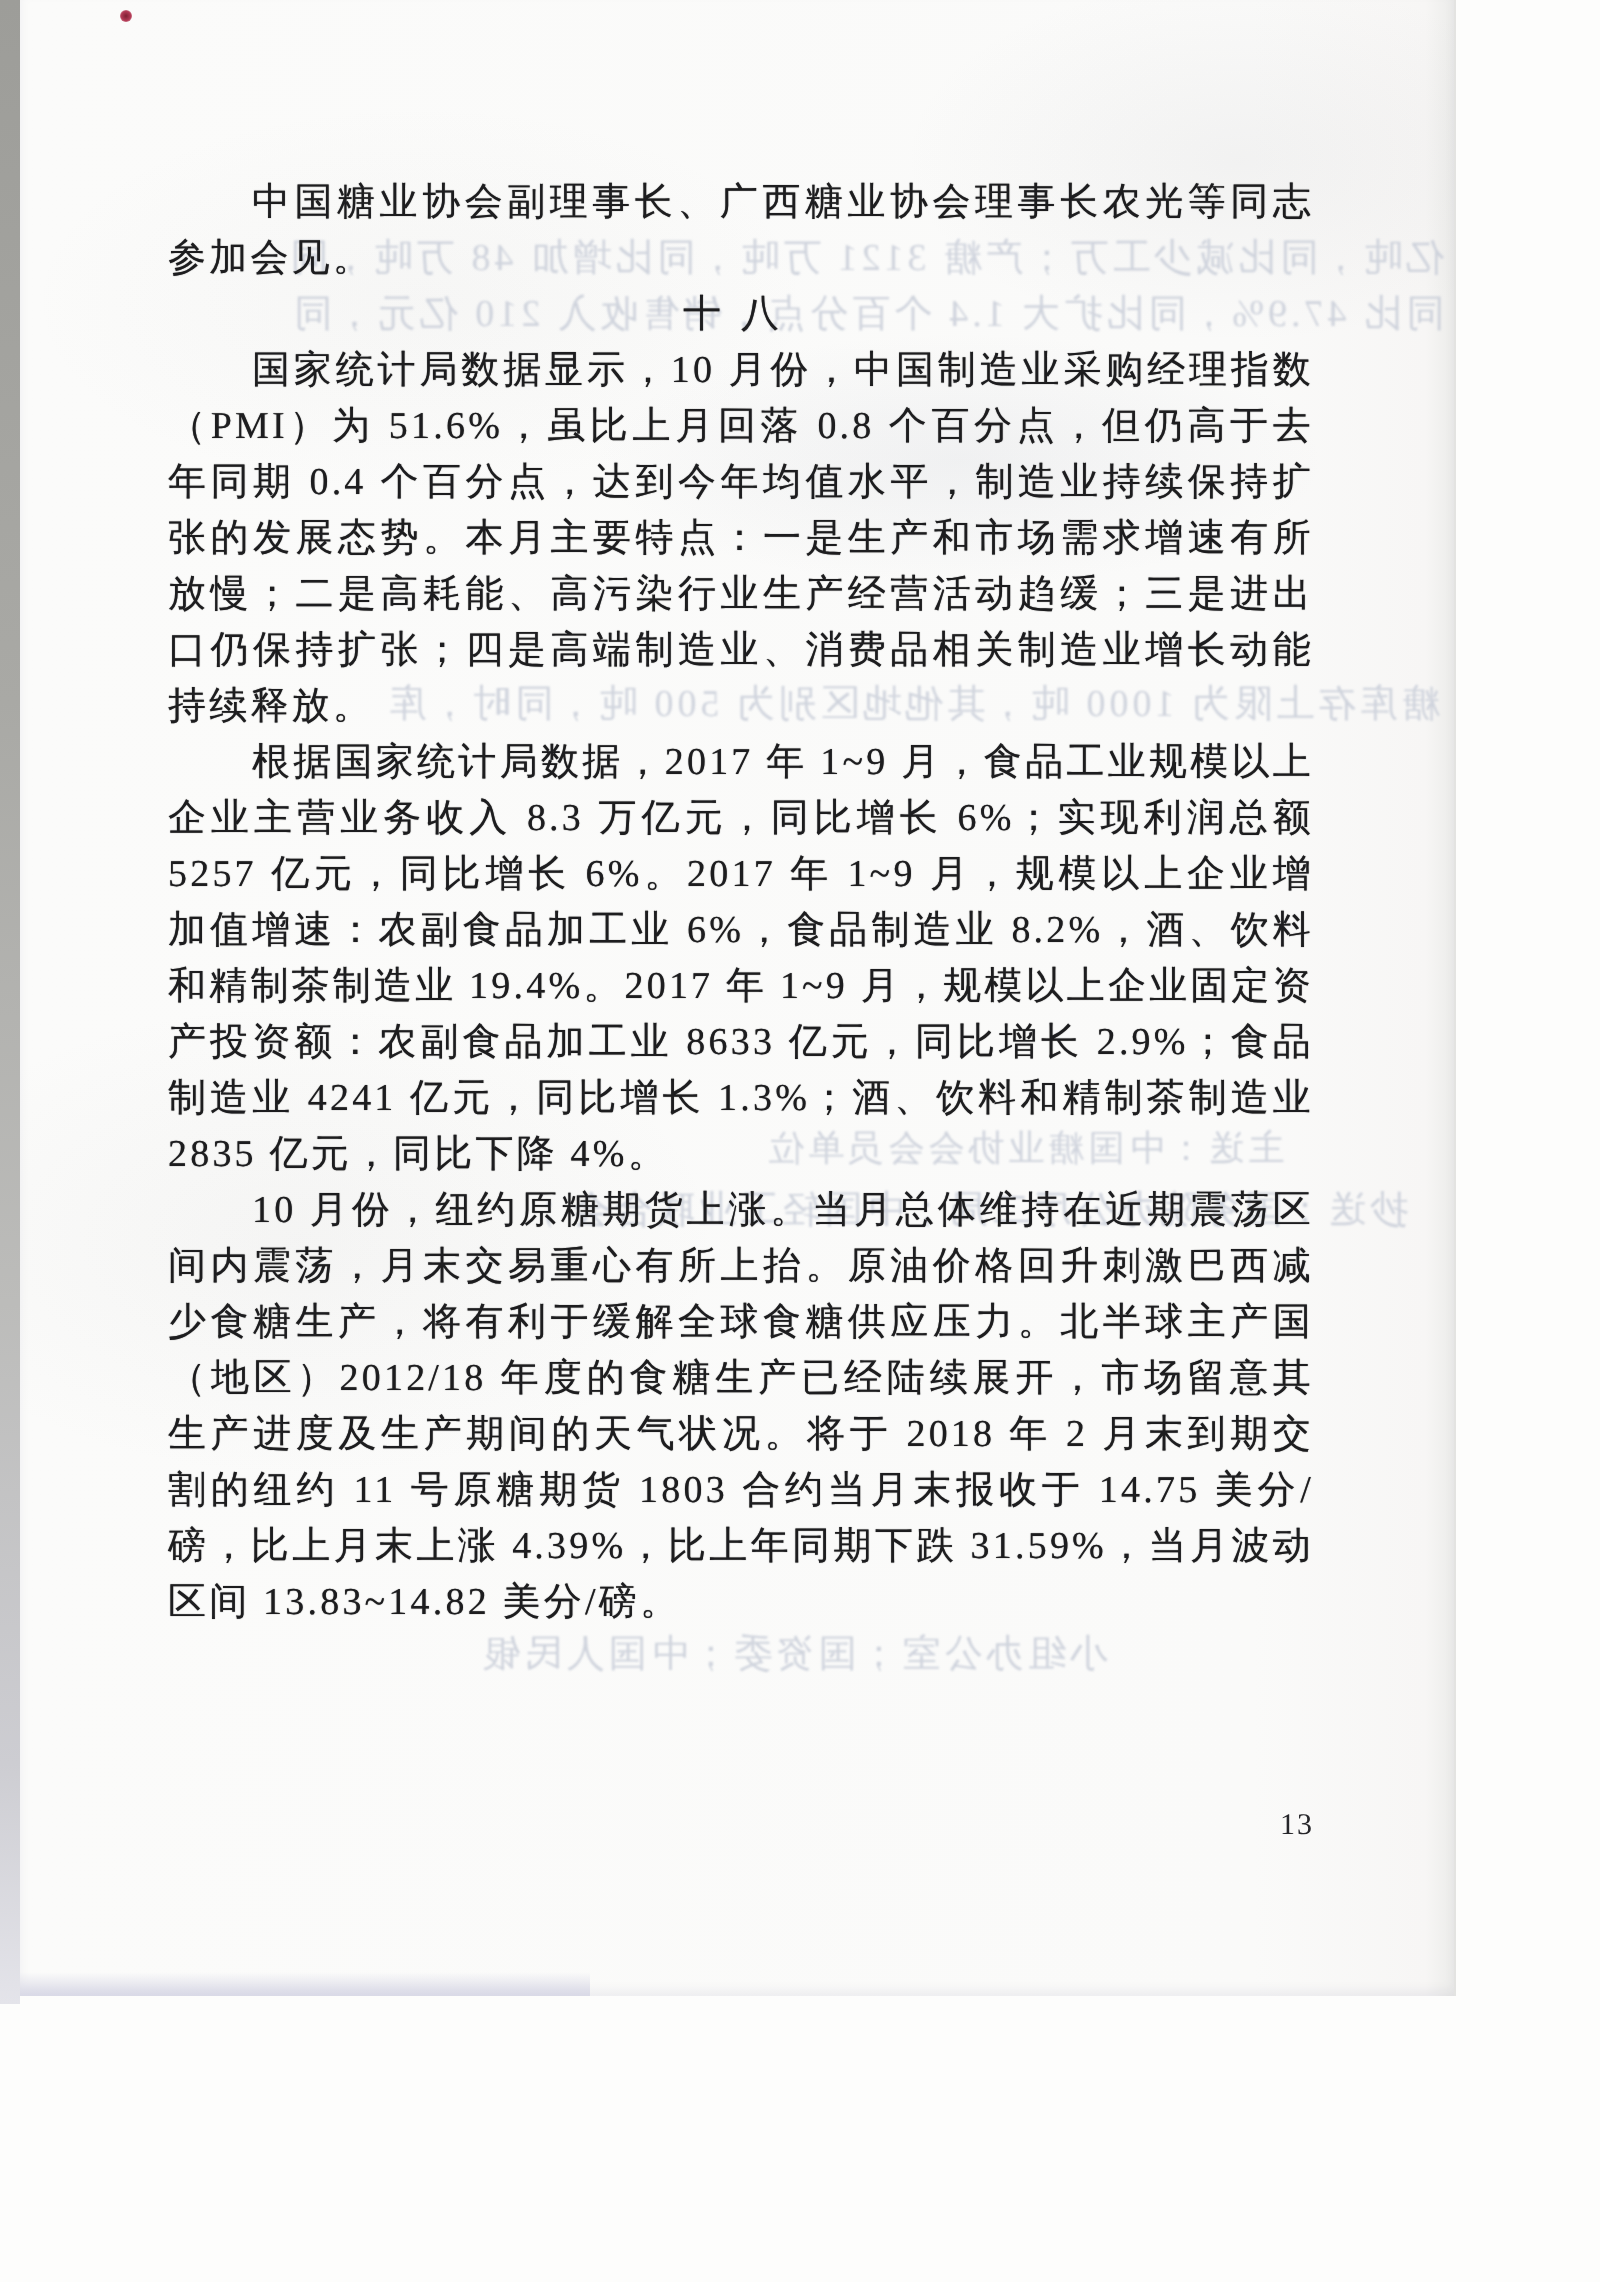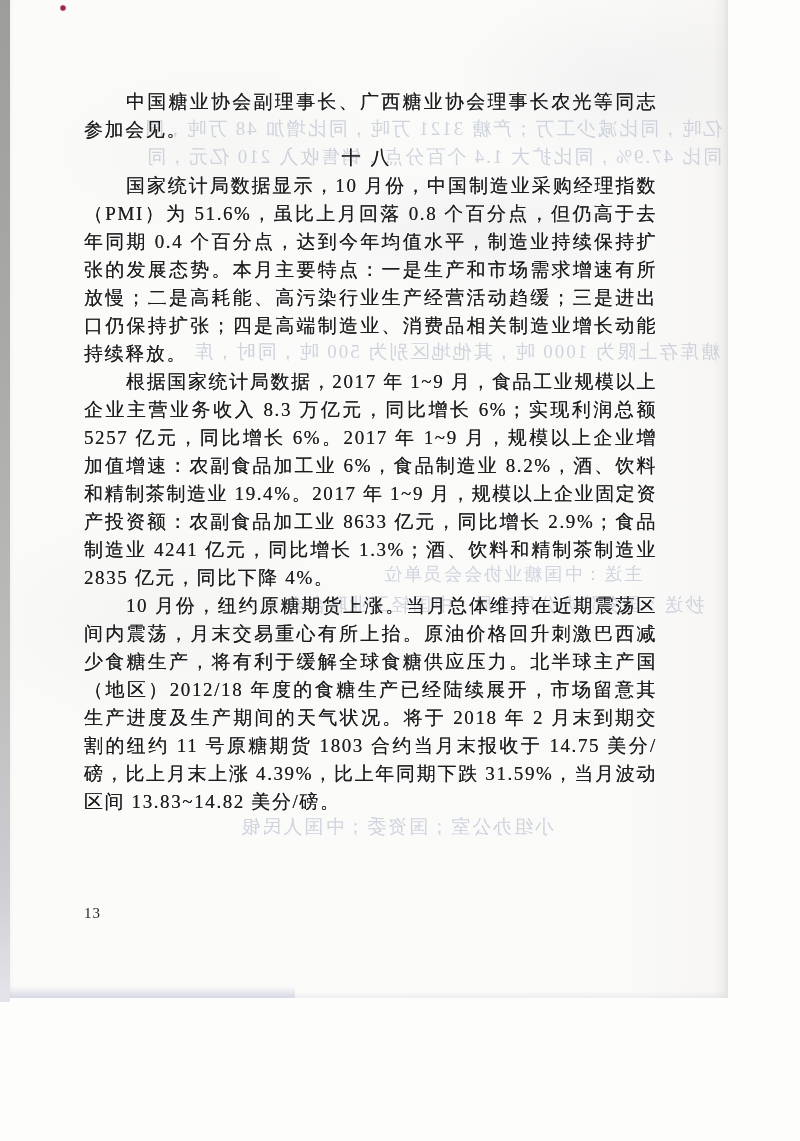--- a/index.html
+++ b/index.html
@@ -77,21 +77,21 @@
     letter-spacing: 10px;
   }
   .heading-19 {
     transform: translateX(-48px);
   }
 
   .page-number {
     position: absolute;
     left: 84px; top: 905px;
     width: 573px;
-    text-align: left;
+    text-align: right;
     font-size: 15px;
     letter-spacing: 1px;
     color: #26262a;
   }
 
   
   .bleed {
     position: absolute;
     color: #c8cdd8;
     font-size: 19px;

